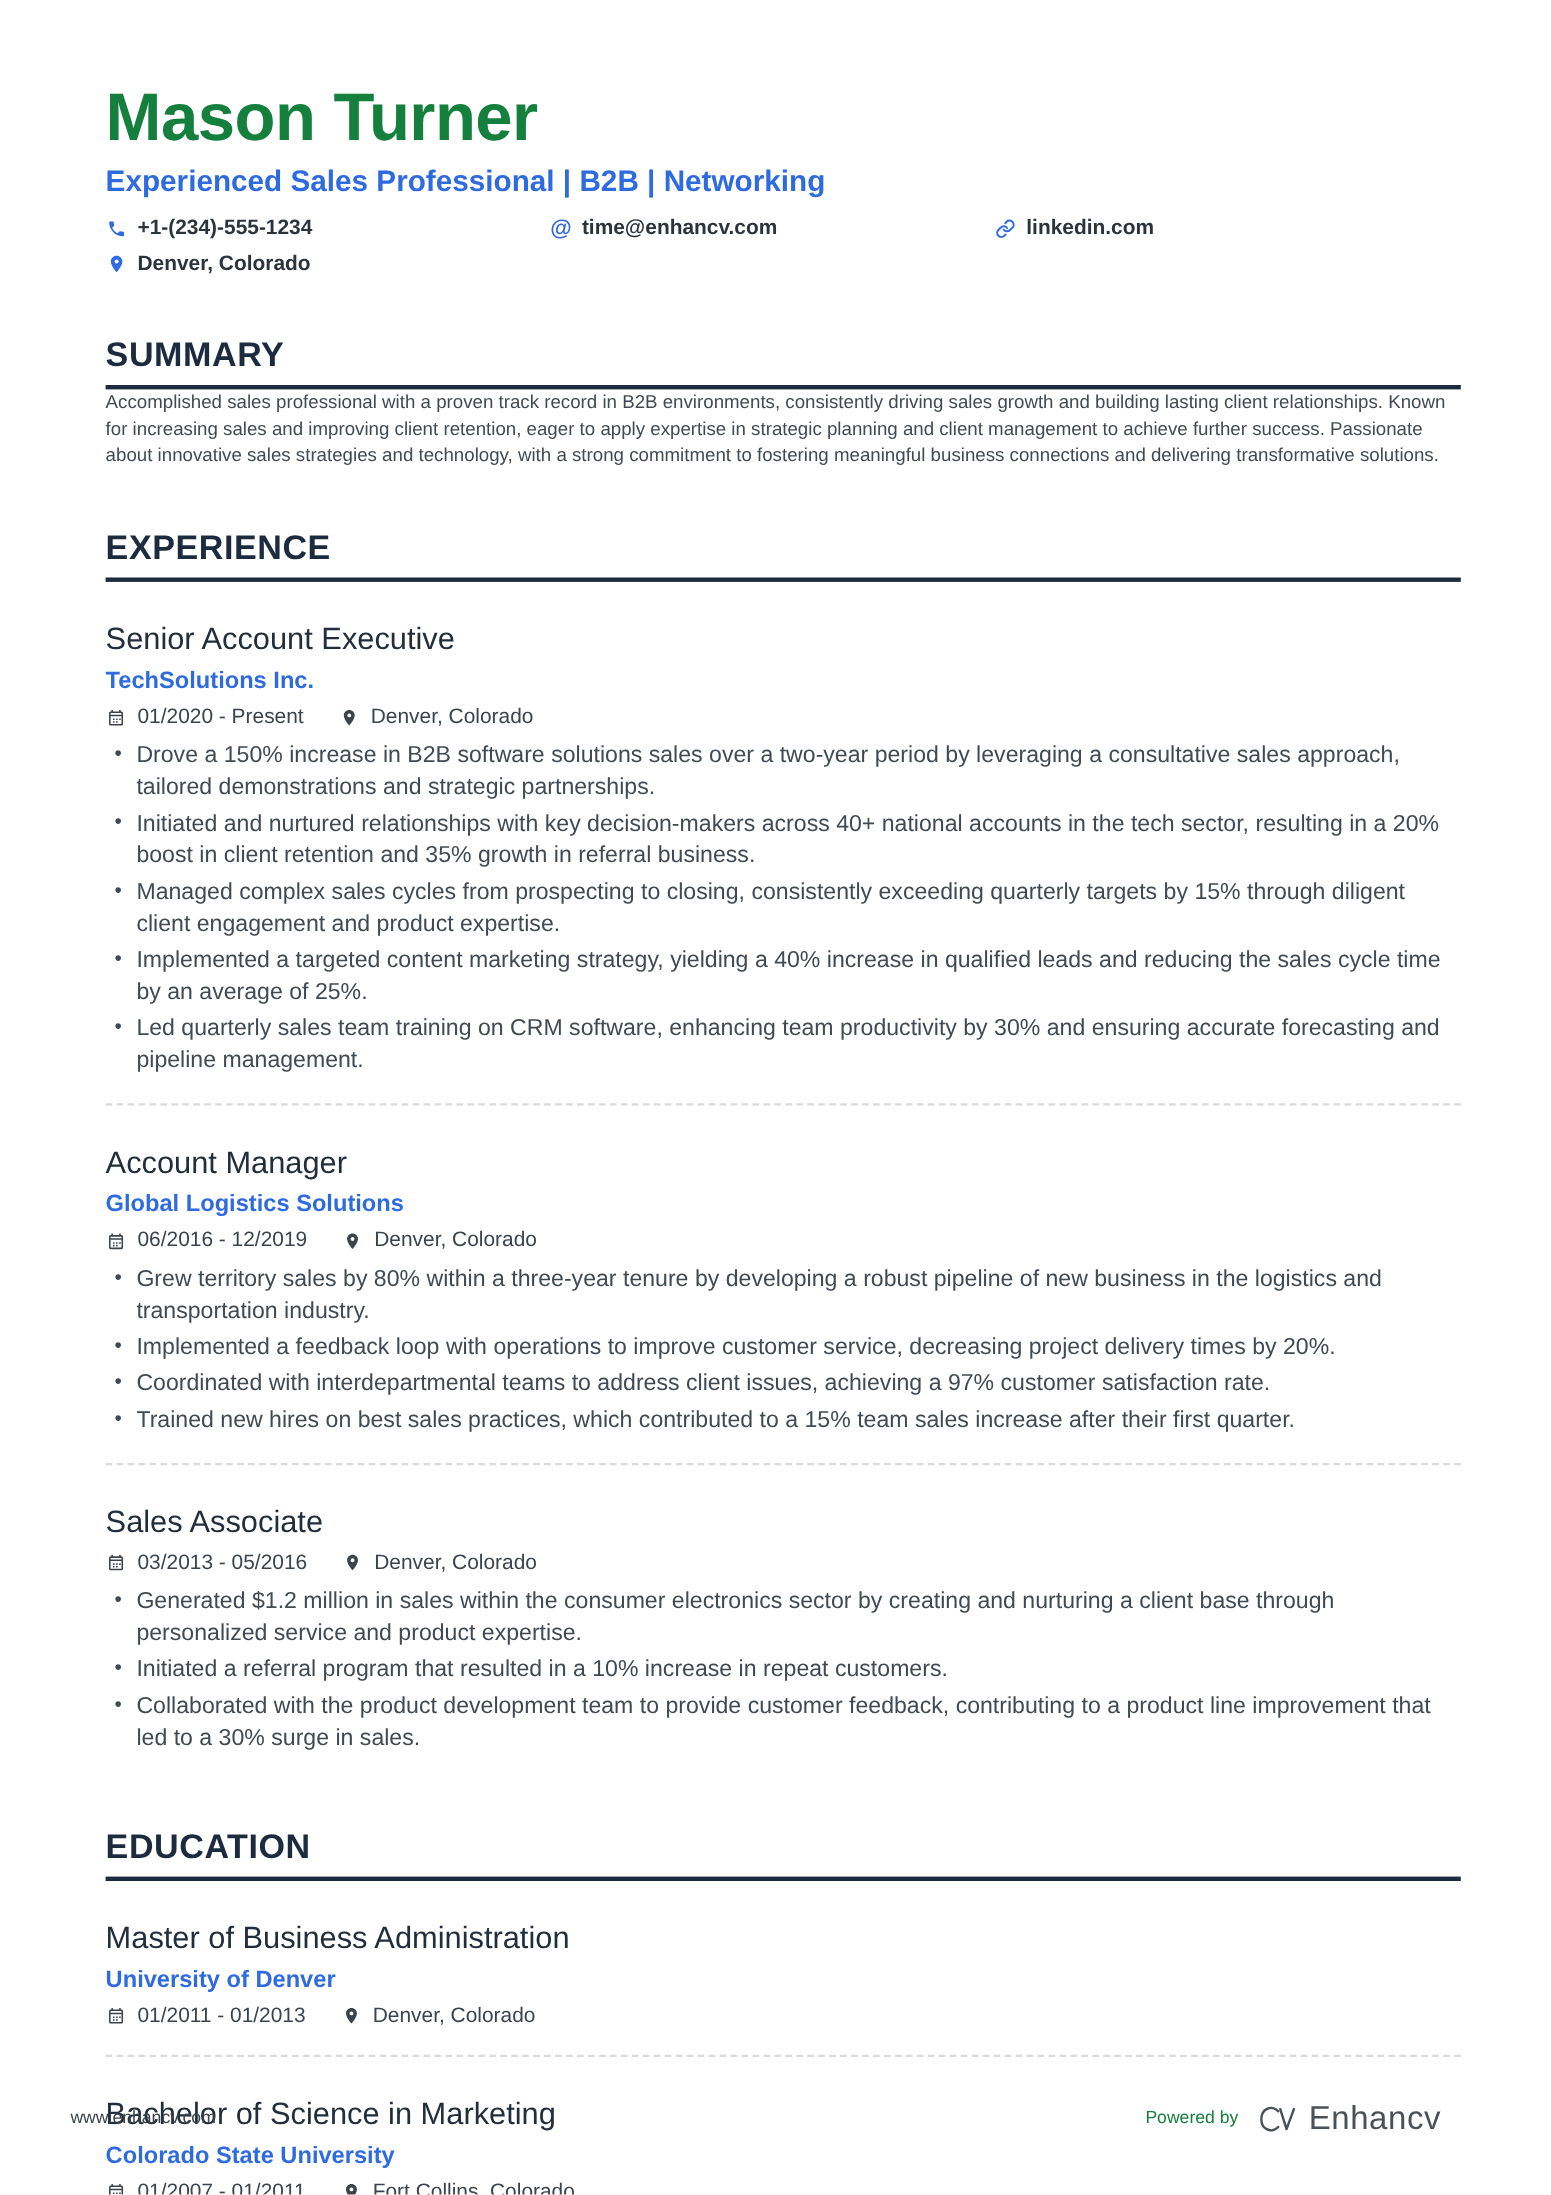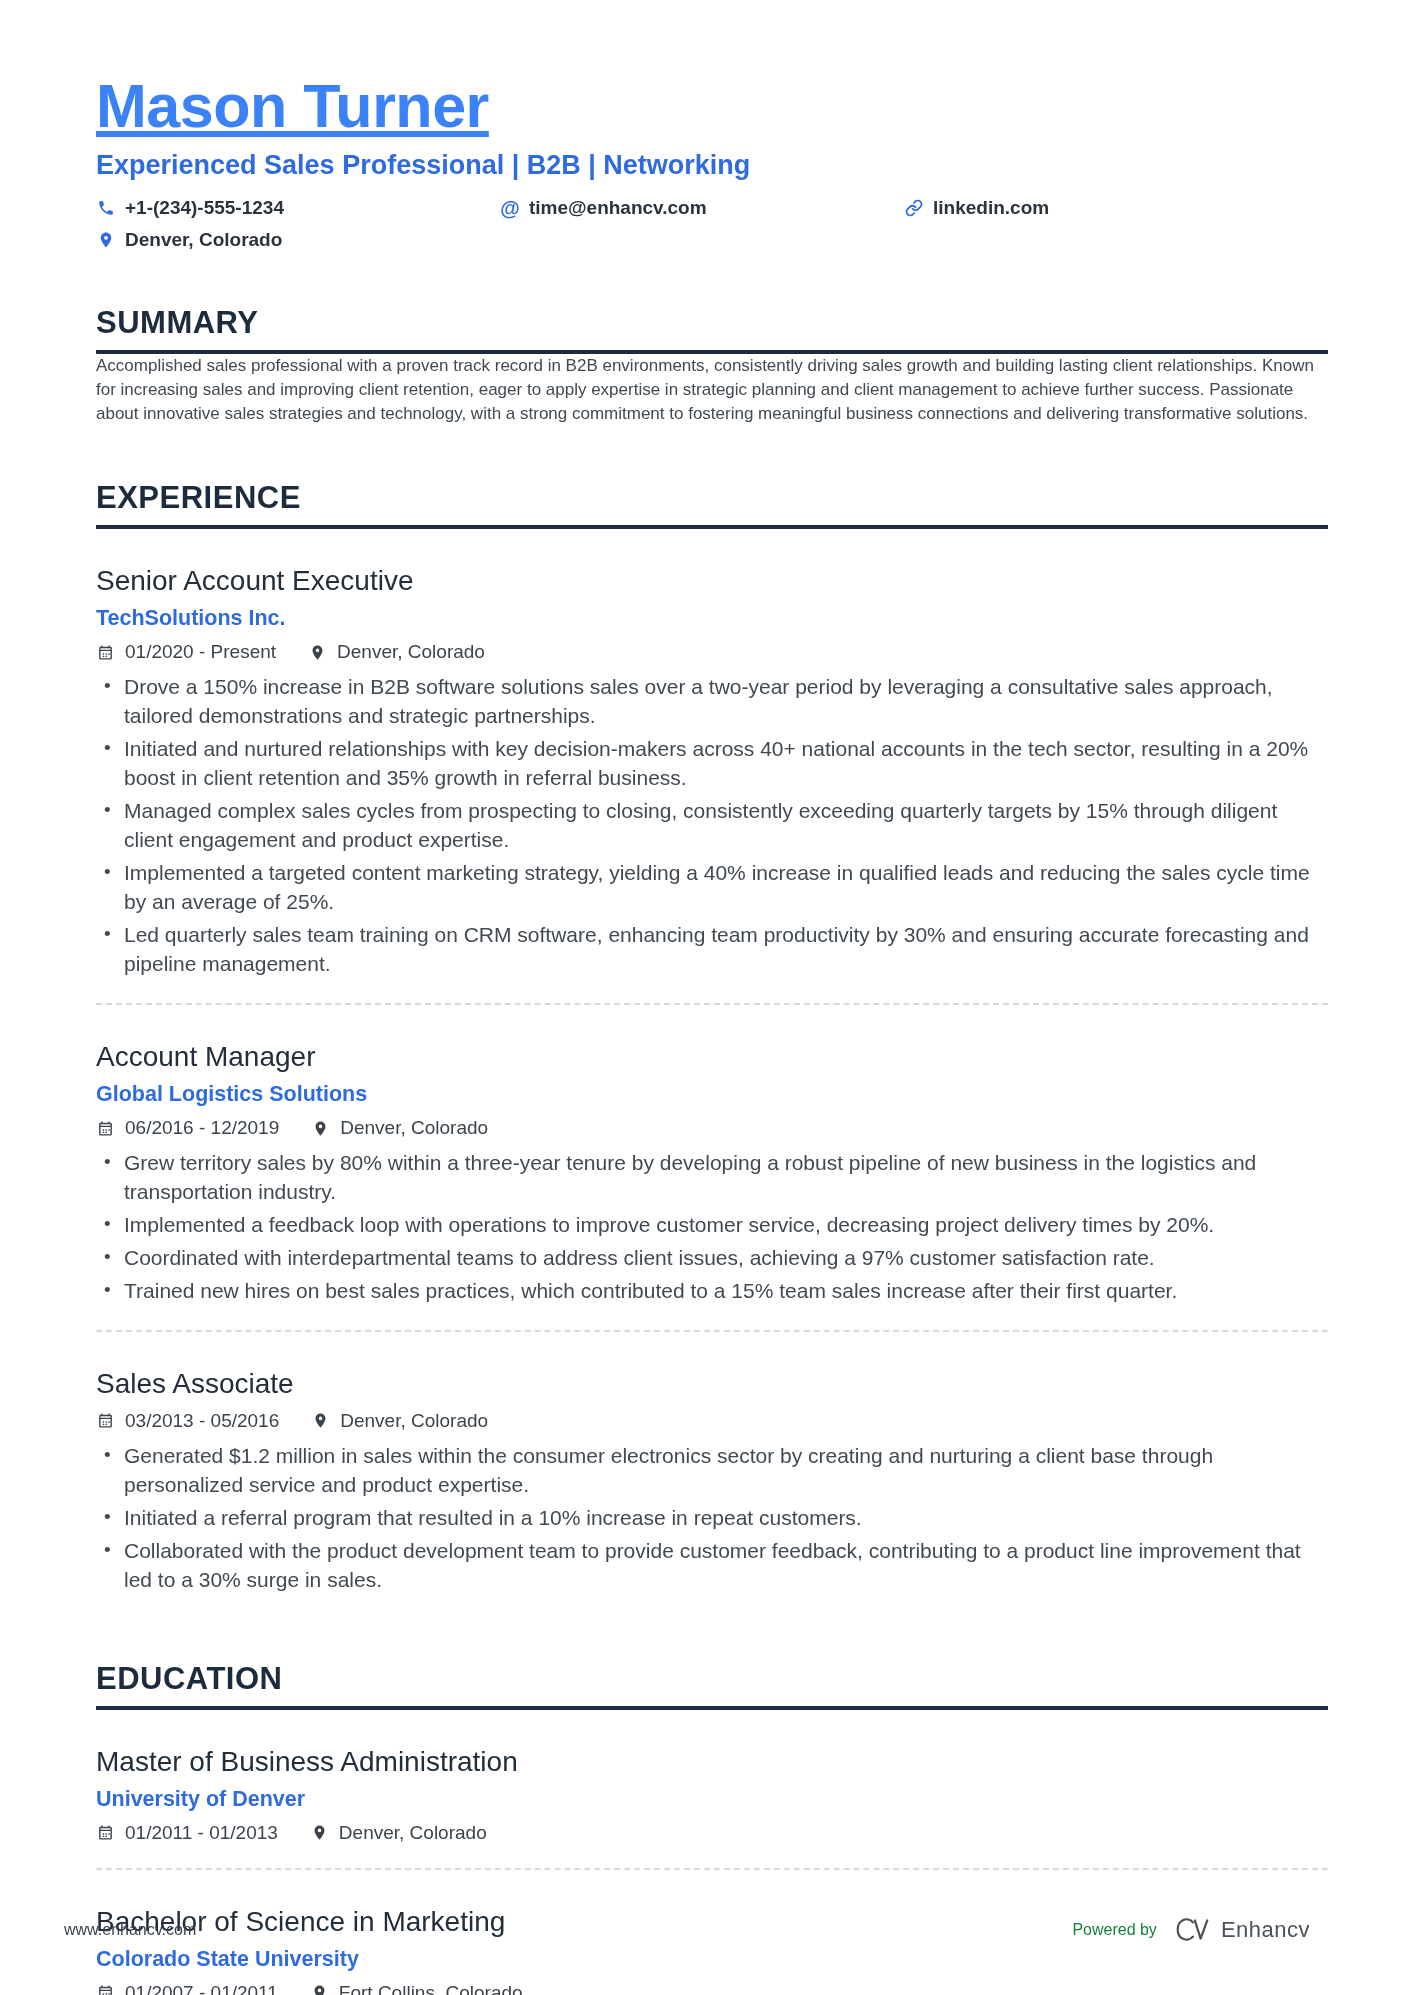--- a/index.html
+++ b/index.html
@@ -6,22 +6,22 @@
   html,body { background:#ffffff; }
   body {
     width:1410px; height:1995px; position:relative;
     font-family:"Liberation Sans", sans-serif;
     color:#414a52;
   }
   .page { padding:74px 82px 0 96px; }
 
   
   .name {
-    font-size:61px; font-weight:700; color:#3b82f6;
-    letter-spacing:-0.5px; line-height:1.05;text-decoration:underline;
+    font-size:61px; font-weight:700; color:#15803d;
+    letter-spacing:-0.5px; line-height:1.05;
   }
   .headline {
     margin-top:12px; font-size:27px; font-weight:700; color:#2f6be0;
   }
   .contact-grid {
     margin-top:16px;
     display:grid; grid-template-columns:404px 404px 1fr;
     row-gap:10px; align-items:center;
   }
   .contact-item {
@@ -63,21 +63,21 @@
   
   .footer {
     position:absolute; left:64px; right:100px; bottom:52px;
     display:flex; align-items:center; justify-content:space-between;
   }
   .footer-site { font-size:16px; color:#3b444c; text-decoration:none; }
   .footer-right { display:flex; align-items:center; gap:14px; }
   .powered-by { font-size:16px; color:#15803d; }
   .brand-lockup { display:flex; align-items:center; gap:8px; }
   .brand-lockup svg { width:42px; height:27px; }
-  .brand-word { font-size:22px; color:#4a5258; letter-spacing:0.5px; }
+  .brand-word { font-size:30px; color:#4a5258; letter-spacing:0.5px; }
 </style>
 </head>
 <body>
 
 <div class="page">
 
   <header>
     <div class="name">Mason Turner</div>
     <div class="headline">Experienced Sales Professional | B2B | Networking</div>
 

